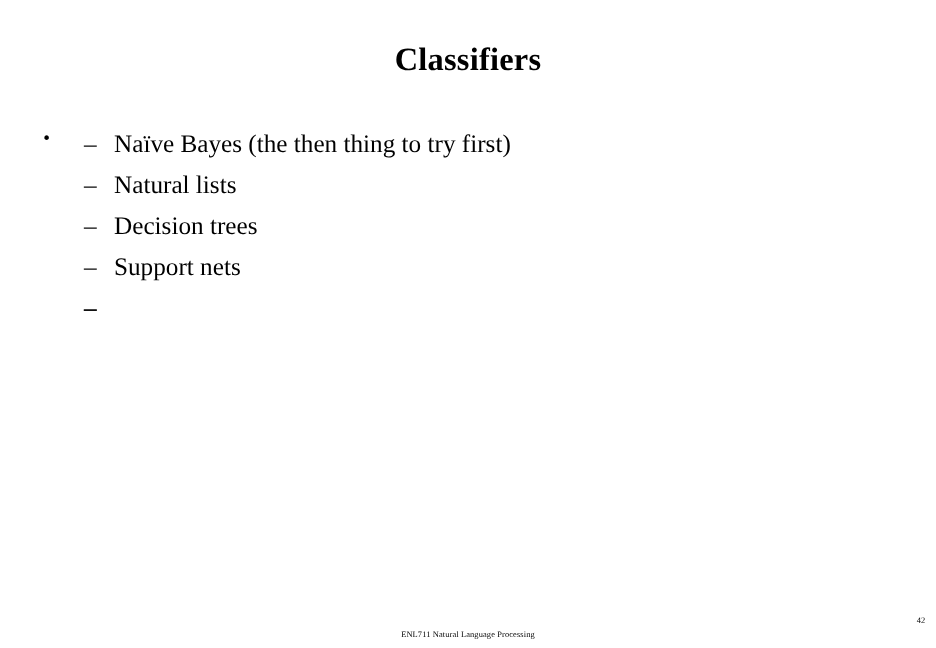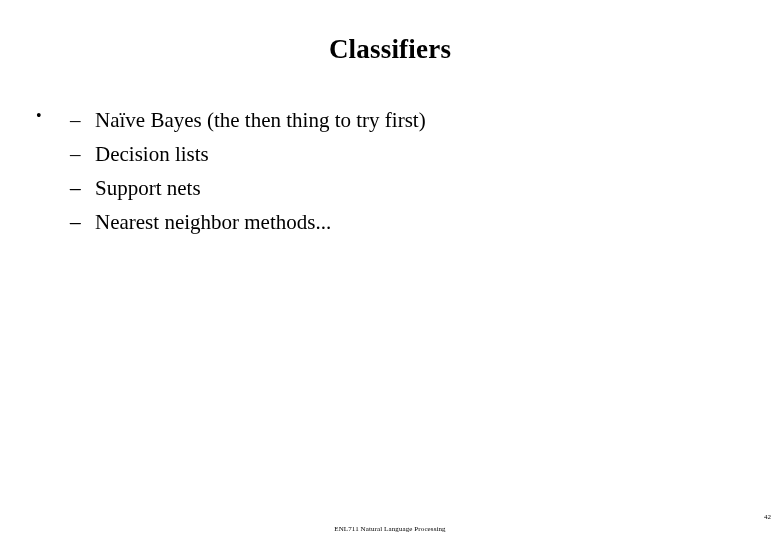--- a/index.html
+++ b/index.html
@@ -124,39 +124,39 @@
 
     <ul class="sub-list">
 
       <li class="bullet-l2">
         <span class="marker">–</span>
         <span>Naïve Bayes (the then thing to try first)</span>
       </li>
 
       <li class="bullet-l2">
         <span class="marker">–</span>
-        <span>Decision lists</span>
+        <span>Natural lists</span>
       </li>
 
       <li class="bullet-l2">
         <span class="marker">–</span>
+        <span>Decision trees</span>
       </li>
 
       <li class="bullet-l2">
         <span class="marker">–</span>
         <span>Support nets</span>
       </li>
 
       <li class="bullet-l2">
         <span class="marker">–</span>
       </li>
 
       <li class="bullet-l2">
         <span class="marker">–</span>
-        <span>Nearest neighbor methods...</span>
       </li>
 
     </ul>
   </div>
 
   <div class="footer">
     <div class="footer-center">ENL711 Natural Language Processing</div>
     <div class="footer-page">42</div>
   </div>
 

